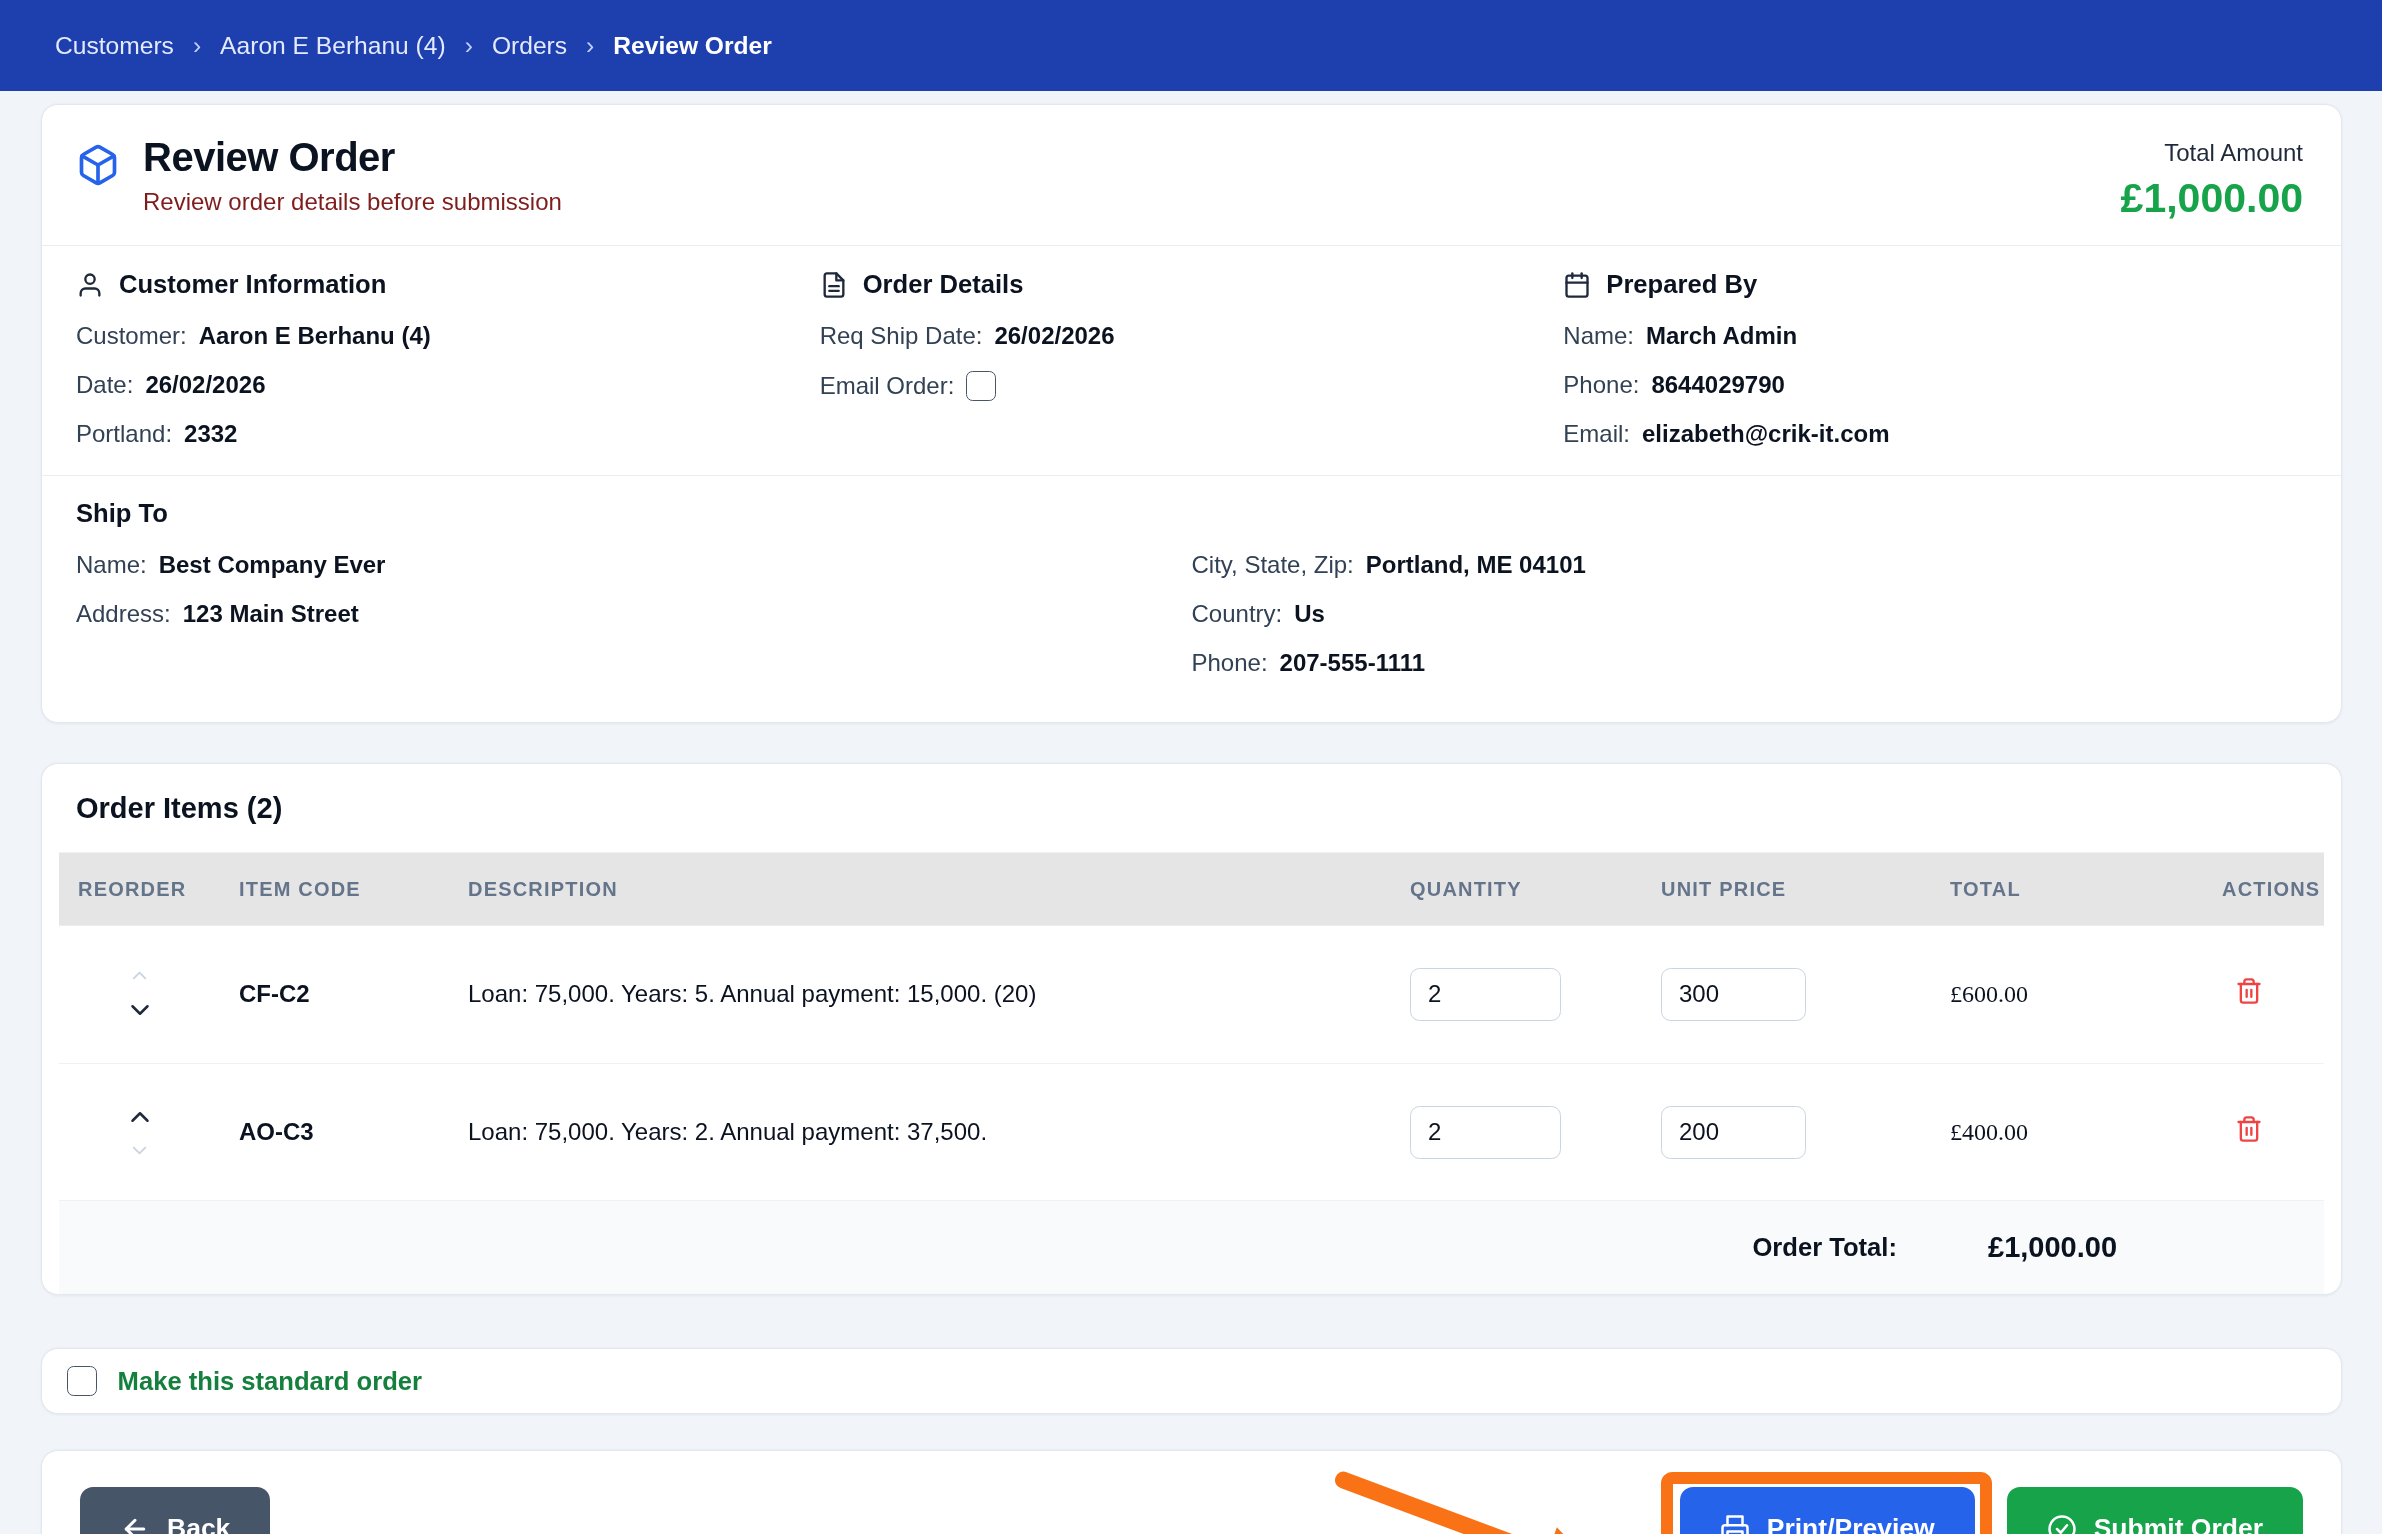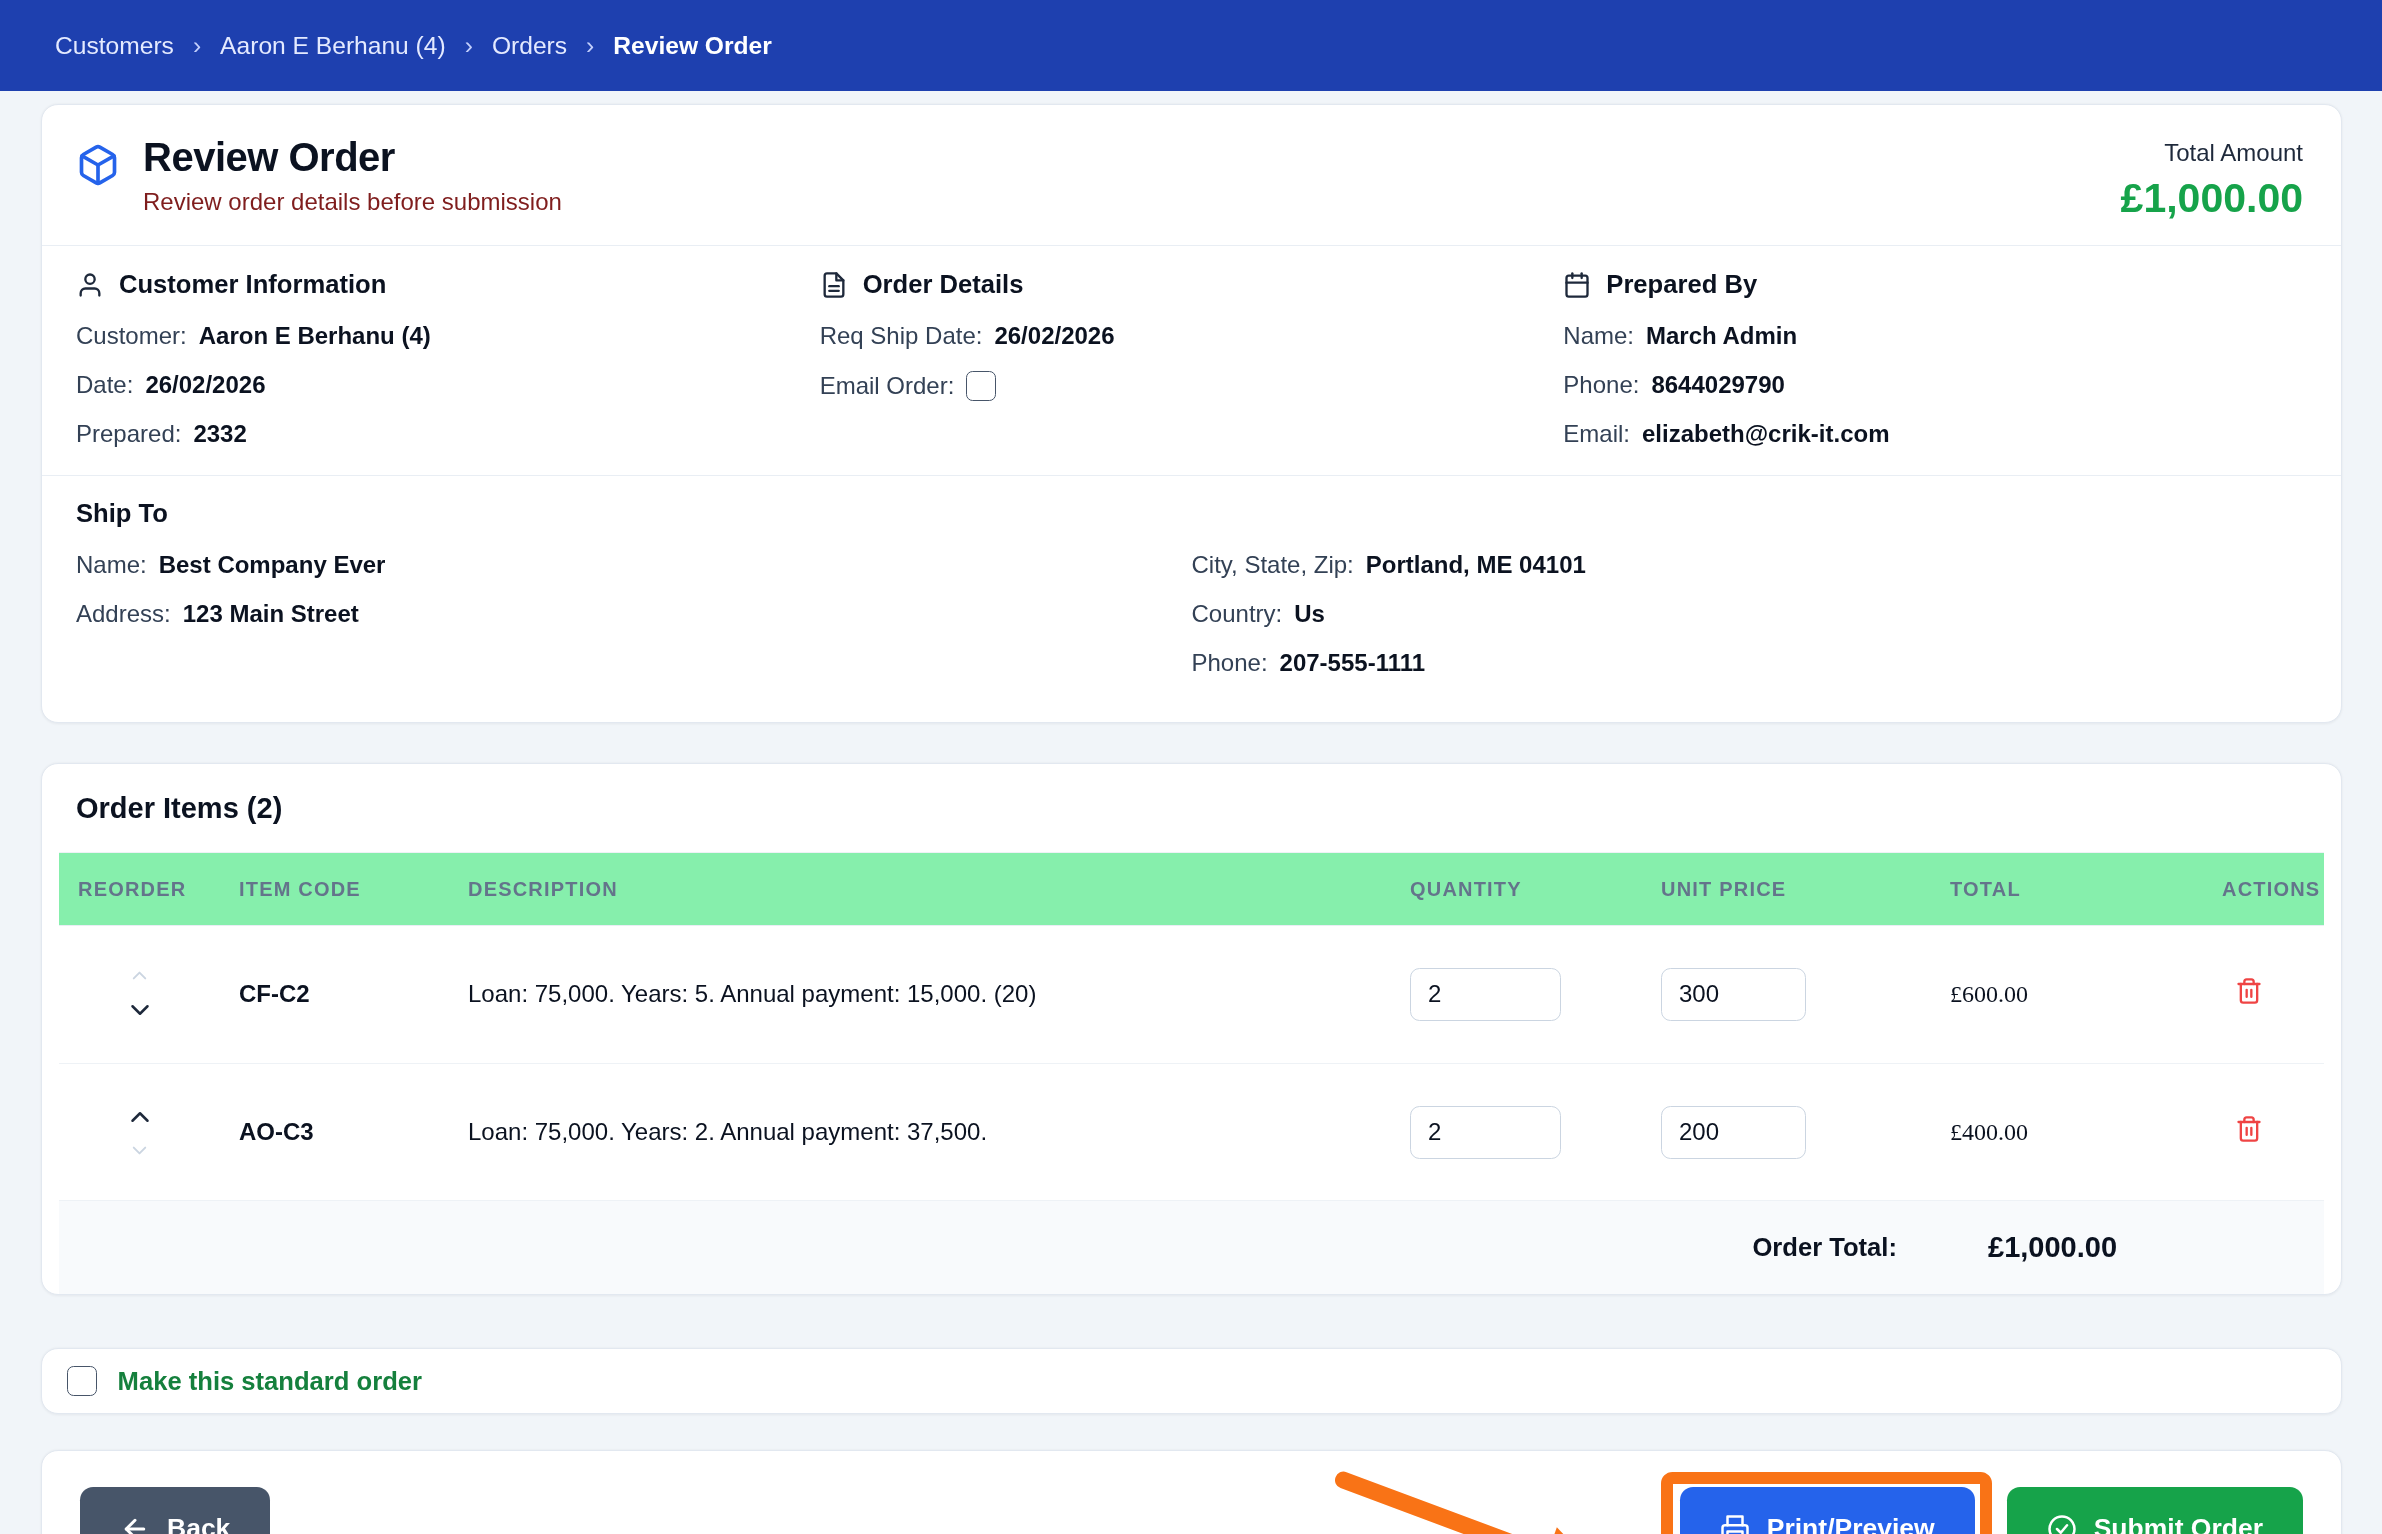--- a/index.html
+++ b/index.html
@@ -63,21 +63,21 @@
   
   .ship-to { padding:23px 34px 24.6px; }
   .ship-title { font-size:25.6px; font-weight:700; margin-bottom:23px; color:#0b1220; }
   .ship-grid { display:grid; grid-template-columns:1fr 1fr; }
 
   
   .items-card { margin-top:40px; padding:28px 17px 0; overflow:hidden; }
   .items-title { font-size:29px; font-weight:700; margin:0 0 26.5px 17px; color:#0b1220; }
   table { width:100%; border-collapse:collapse; table-layout:fixed; }
   thead th {
-    background:#86efac; font-size:20px; font-weight:700; color:#64748b;
+    background:#e5e5e5; font-size:20px; font-weight:700; color:#64748b;
     text-transform:uppercase; letter-spacing:1.2px; text-align:left;
     padding:24.6px 19px; border-top:0.9px solid #eef2f6; border-bottom:0.9px solid #e9eef4;
   }
   tbody td { padding:38px 19px; font-size:24px; border-bottom:0.9px solid #eef2f6; vertical-align:middle; color:#0b1220; }
   .item-code { font-weight:700; }
   .row-total { font-weight:500;font-family:Liberation Serif, serif; }
   .reorder-cell { text-align:center; }
   .reorder-stack { display:inline-flex; flex-direction:column; align-items:center; gap:7.6px; }
   .reorder-btn { background:none; border:none; cursor:pointer; line-height:0; padding:0; }
   .reorder-btn svg { width:30px; height:30px; }
@@ -179,21 +179,21 @@
         </div>
         <div class="field-row">
           <span class="field-label">Customer:</span>
           <span class="field-value">Aaron E Berhanu (4)</span>
         </div>
         <div class="field-row">
           <span class="field-label">Date:</span>
           <span class="field-value">26/02/2026</span>
         </div>
         <div class="field-row">
-          <span class="field-label">Prepared:</span>
+          <span class="field-label">Portland:</span>
           <span class="field-value">2332</span>
         </div>
       </div>
 
       <div>
         <div class="info-col-title">
           <svg viewBox="0 0 24 24" fill="none" stroke="currentColor" stroke-width="2" stroke-linecap="round" stroke-linejoin="round">
             <path d="M14 2H6a2 2 0 0 0-2 2v16a2 2 0 0 0 2 2h12a2 2 0 0 0 2-2V8z"></path>
               <polyline points="14 2 14 8 20 8"></polyline>
               <line x1="16" y1="13" x2="8" y2="13"></line>

